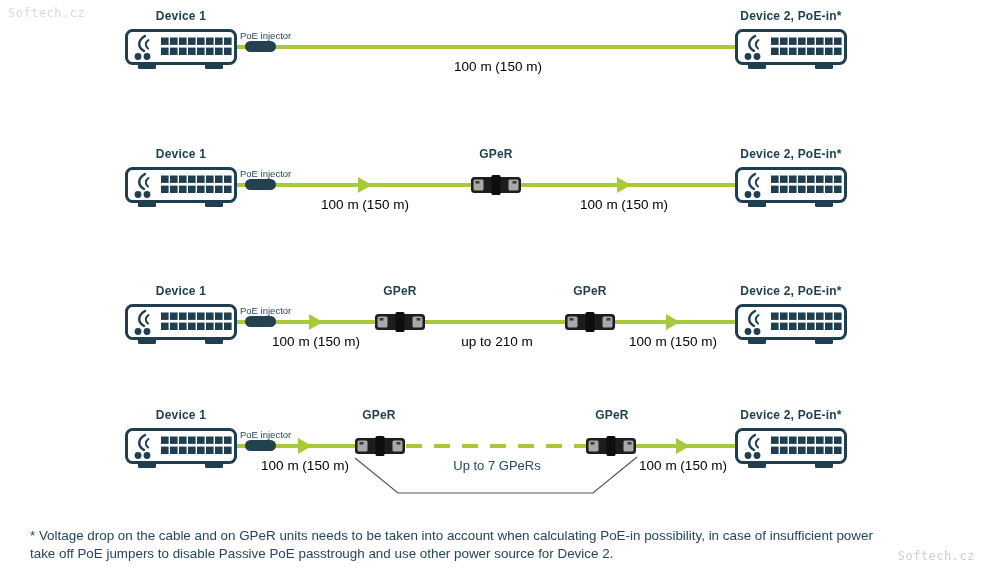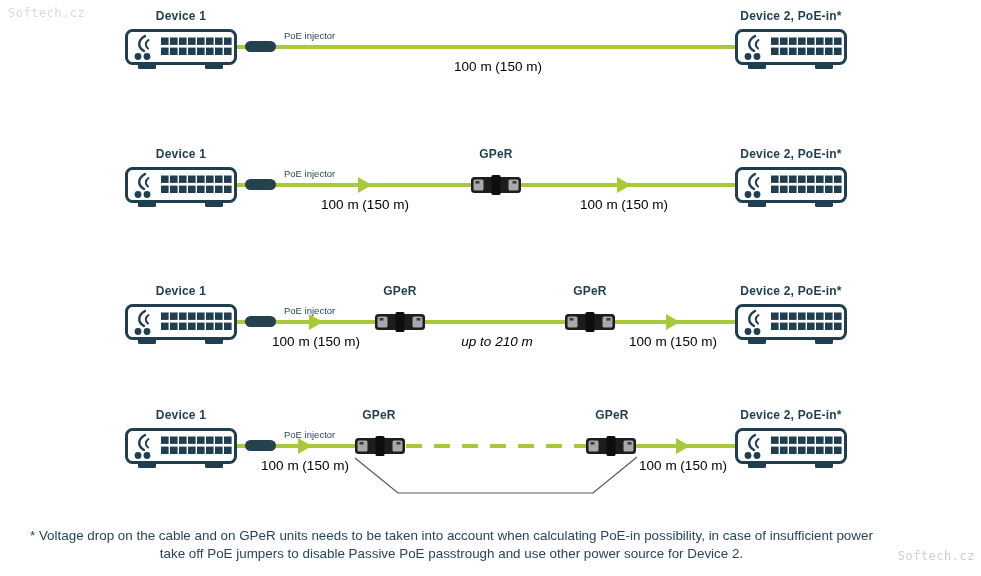--- a/index.html
+++ b/index.html
@@ -9,40 +9,40 @@
   }
   .devlabel {
     position:absolute; font-weight:bold; font-size:12px; color:#1f3e4f;
     transform:translateX(-50%); white-space:nowrap; letter-spacing:.2px;
   }
   .measure {
     position:absolute; font-size:13.5px; color:#000000;
     transform:translateX(-50%); white-space:nowrap;
   }
   .poelabel {
-    position:absolute; font-size:9.5px; font-weight:500; color:#27495c; white-space:nowrap;margin-left:44px;
+    position:absolute; font-size:9.5px; font-weight:500; color:#27495c; white-space:nowrap;
   }
   .cable { position:absolute; height:4px; background:#a8ca3a; }
   .cable-dashed {
     position:absolute; height:4px;
     background:repeating-linear-gradient(90deg,#a8ca3a 0 16px, transparent 16px 28px);
   }
   .arrow {
     position:absolute; width:0; height:0;
     border-top:8px solid transparent; border-bottom:8px solid transparent;
     border-left:14px solid #a8ca3a;
   }
   .pill { position:absolute; width:31px; height:11px; border-radius:6px; background:#24414e; }
   .note {
     position:absolute; font-size:13px; line-height:15px; color:#27495c;
     text-align:center; transform:translateX(-50%); white-space:nowrap;
   }
   .footnote {
     position:absolute; left:30px; top:527px; font-size:13.4px; line-height:18px;
-    color:#26465a; white-space:nowrap;text-align:center;
+    color:#26465a; white-space:nowrap;
   }
   .wm {
     position:absolute; font-family:"DejaVu Sans Mono", monospace; font-size:12px;
     color:#dadada; letter-spacing:.5px;
   }
   svg.icon { position:absolute; display:block; }
 </style>
 </head>
 <body>
 
@@ -131,21 +131,21 @@
     <div class="devlabel" style="left:181px; top:284px;">Device 1</div>
     <div class="devlabel" style="left:400px; top:284px;">GPeR</div>
     <div class="devlabel" style="left:590px; top:284px;">GPeR</div>
     <div class="devlabel" style="left:791px; top:284px;">Device 2, PoE-in*</div>
     <div class="cable" style="left:237px; top:320px; width:503px;"></div>
     <div class="poelabel" style="left:240px; top:305px;">PoE injector</div>
     <div class="pill" style="left:245px; top:316px;"></div>
     <div class="arrow" style="left:309px; top:314px;"></div>
     <div class="arrow" style="left:666px; top:314px;"></div>
     <div class="measure" style="left:316px; top:334px;">100 m (150 m)</div>
-    <div class="measure" style="left:497px; top:334px;font-style:italic;">up to 210 m</div>
+    <div class="measure" style="left:497px; top:334px;">up to 210 m</div>
     <div class="measure" style="left:673px; top:334px;">100 m (150 m)</div>
     <svg class="icon" style="left:372px; top:310px;" width="56" height="24">
         <use href="#sym-gper"></use>
       </svg>
     <svg class="icon" style="left:562px; top:310px;" width="56" height="24">
         <use href="#sym-gper"></use>
       </svg>
     <svg class="icon" style="left:125px; top:304px;" width="112" height="42">
         <use href="#sym-device"></use>
       </svg>
@@ -177,20 +177,21 @@
     <svg class="icon" style="left:125px; top:428px;" width="112" height="42">
         <use href="#sym-device"></use>
       </svg>
     <svg class="icon" style="left:735px; top:428px;" width="112" height="42">
         <use href="#sym-device"></use>
       </svg>
     <svg class="icon" style="left:340px; top:450px;" width="310" height="48">
       <polyline points="15,8 58,43 253,43 297,7" fill="none" stroke="#555555" stroke-width="1.2"></polyline>
     </svg>
     <div class="note" style="left:497px; top:458px;">
+      <div>Up to 7 GPeRs</div>
     </div>
   </div>
 
   <div class="footnote">
     <div>* Voltage drop on the cable and on GPeR units needs to be taken into account when calculating PoE-in possibility, in case of insufficient power</div>
     <div>take off PoE jumpers to disable Passive PoE passtrough and use other power source for Device 2.</div>
   </div>
 
   <div class="wm" style="right:6px; top:549px; color:#cfcfcf;">Softech.cz</div>
 

